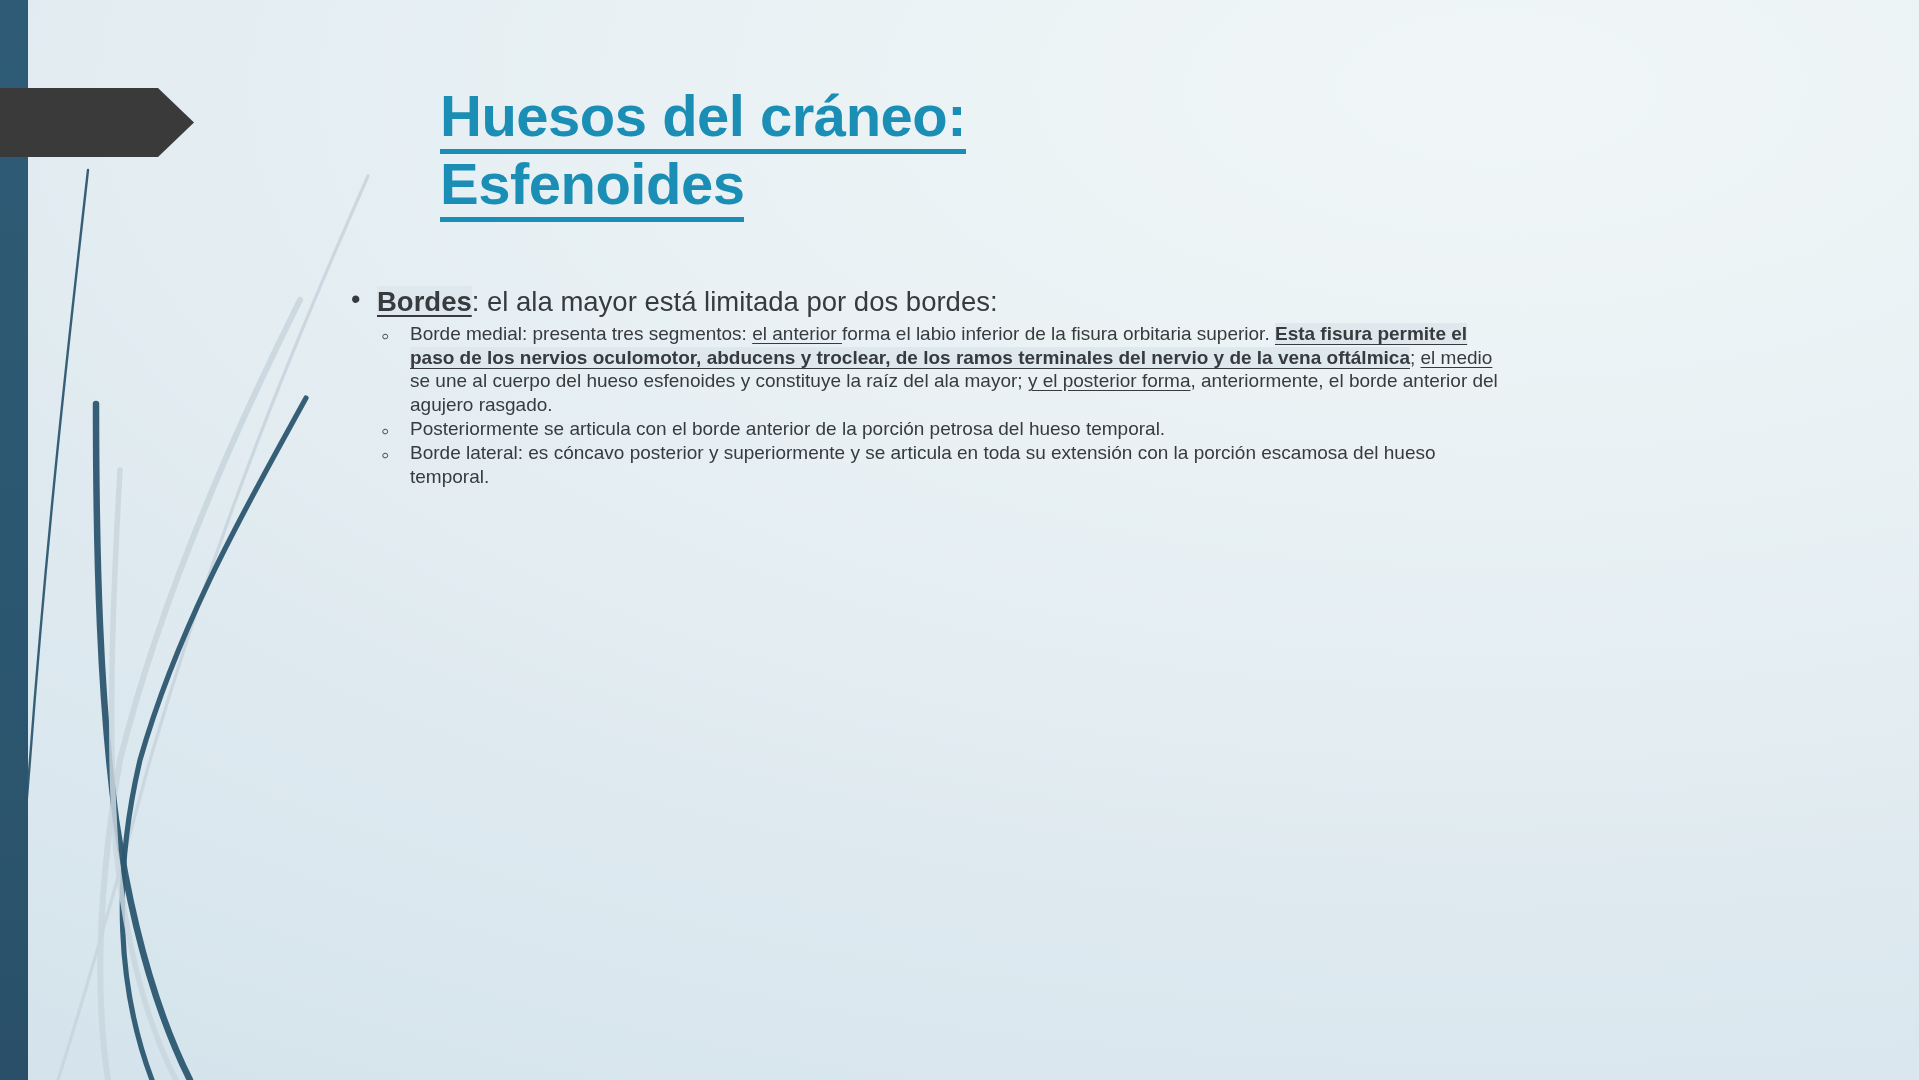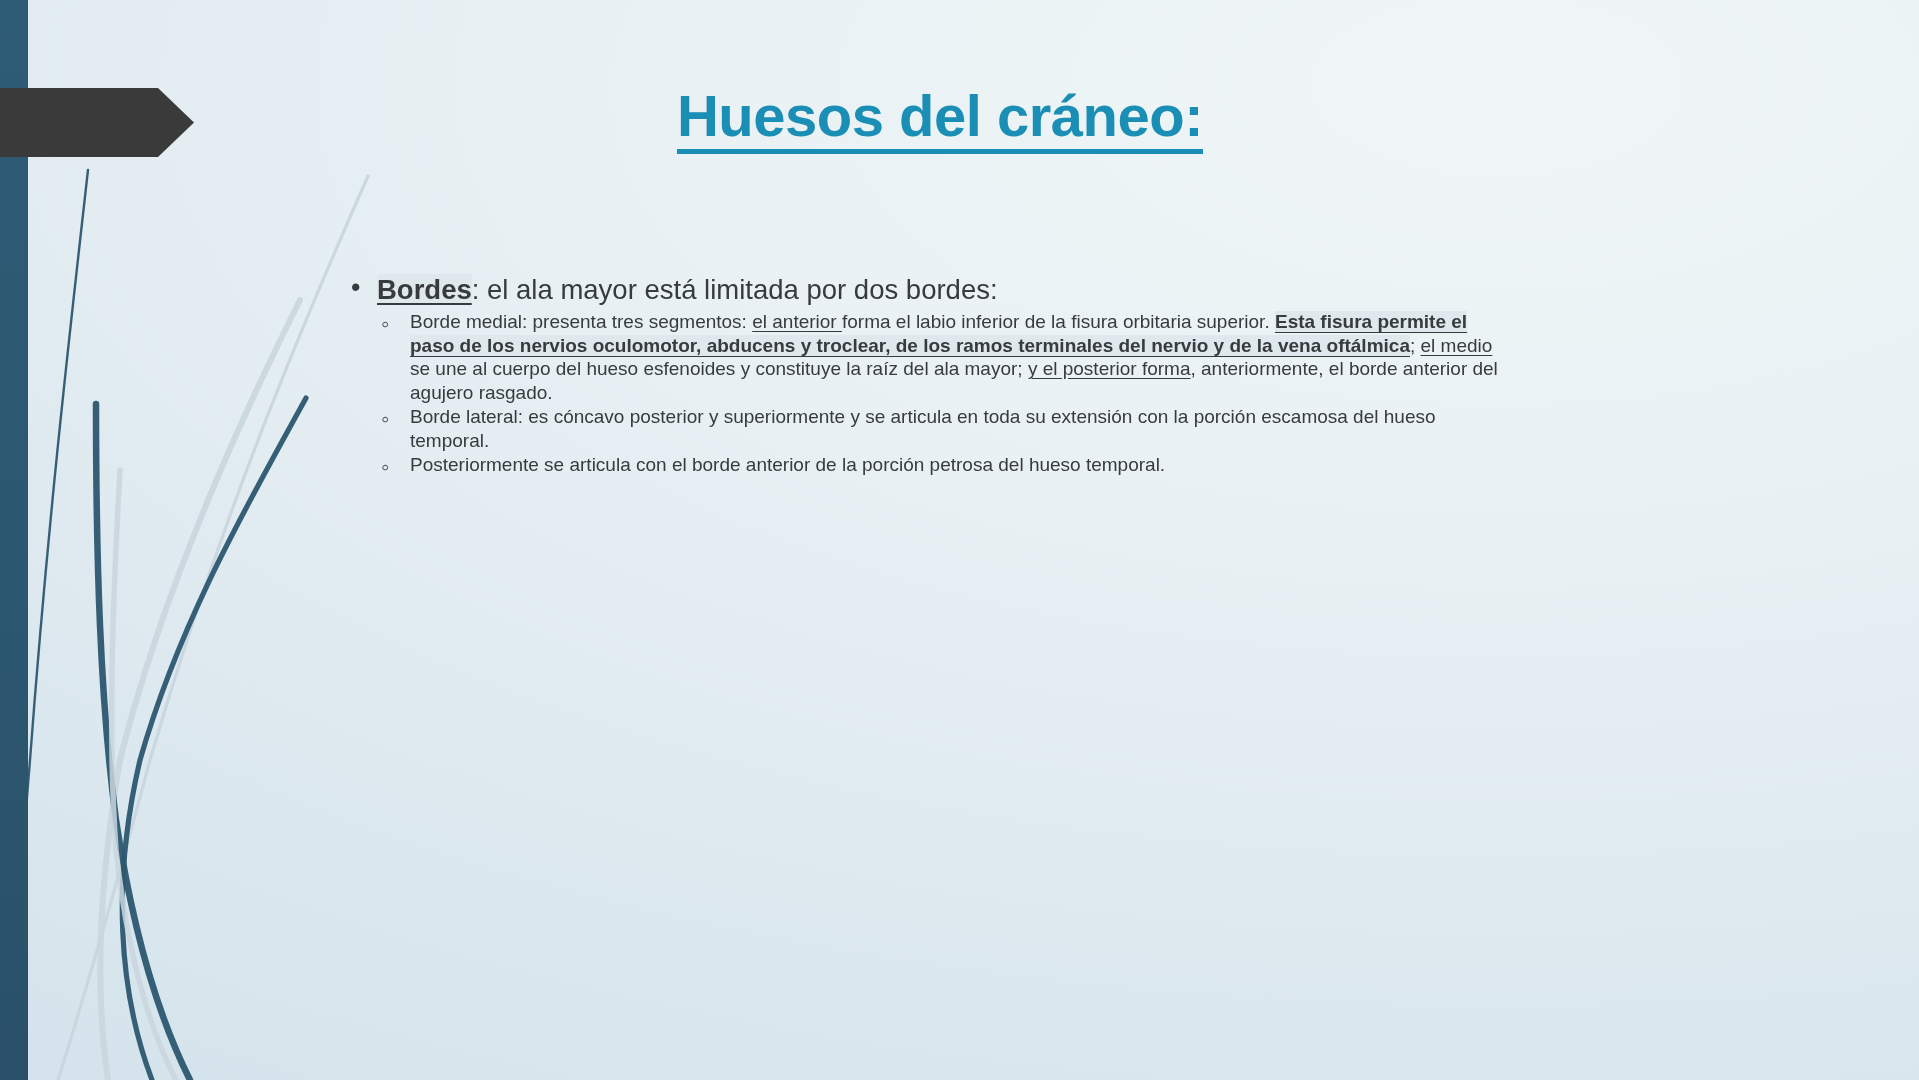--- a/index.html
+++ b/index.html
@@ -24,38 +24,38 @@
     position:absolute;left:-6px;top:88px;width:200px;height:69px;
     background:#3a3a3a;
     clip-path:polygon(0 0, 82% 0, 100% 50%, 82% 100%, 0 100%);
     z-index:7;
   }
   
   #swoosh{position:absolute;left:0;top:0;width:420px;height:1080px;z-index:5;}
   
   #title-block{
     position:absolute;left:440px;top:82px;width:1000px;
-    text-align:center;z-index:10;
+    z-index:10;
   }
   .title-line{
     font-size:58px;font-weight:bold;color:#1b8eb5;
     letter-spacing:-0.5px;line-height:1.18;
     white-space:nowrap;
   }
   .title-line span{
     border-bottom:5px solid #1b8eb5;
     padding-bottom:1px;
   }
   
   #body-block{
     position:absolute;left:345px;top:272px;width:1160px;z-index:10;
     color:#373b3e;
   }
   ul{list-style:none;margin:0;padding:0;}
-  .lvl1{font-size:27.5px;line-height:1.30;}
+  .lvl1{font-size:27.5px;line-height:1.30;margin-top:12px;}
   .lvl1 > li{
     position:relative;padding-left:32px;margin-bottom:2px;
   }
   .lvl1 > li::before{
     content:"\2022";position:absolute;left:6px;top:-2px;
     font-size:27px;color:#373b3e;
   }
   .lvl2{font-size:19px;line-height:1.255;margin-top:2px;}
   .lvl2 > li{
     position:relative;padding-left:33px;margin-bottom:0px;
@@ -84,25 +84,28 @@
     </g>
   </svg>
 
   <div id="left-bar"></div>
   <div id="arrow-banner"></div>
 
   <div id="title-block">
     <div class="title-line">
       <span>Huesos del cráneo:</span>
     </div>
+    <div class="title-line">
+      <span>Esfenoides</span>
+    </div>
   </div>
 
   <div id="body-block">
     <ul class="lvl1" id="bullet-root">
         <li><span class="bu hl">Bordes</span><span>: el ala mayor está limitada por dos bordes:</span><ul class="lvl2">
             <li><span>Borde medial: presenta tres segmentos: </span><span class="u">el anterior </span><span>forma el labio inferior de la fisura orbitaria superior. </span><span class="bu hl">Esta fisura permite el paso de los nervios oculomotor, abducens y troclear, de los ramos terminales del nervio y de la vena oftálmica</span><span>; </span><span class="u">el medio </span><span>se une al cuerpo del hueso esfenoides y constituye la raíz del ala mayor; </span><span class="u">y el posterior forma</span><span>, anteriormente, el borde anterior del agujero rasgado.</span></li>
+            <li><span>Posteriormente se articula con el borde anterior de la porción petrosa del hueso temporal.</span></li>
             <li><span>Borde lateral: es cóncavo posterior y superiormente y se articula en toda su extensión con la porción escamosa del hueso temporal.</span></li>
-            <li><span>Posteriormente se articula con el borde anterior de la porción petrosa del hueso temporal.</span></li>
           </ul></li>
       </ul>
   </div>
 
 </div>
 
 </body></html>

